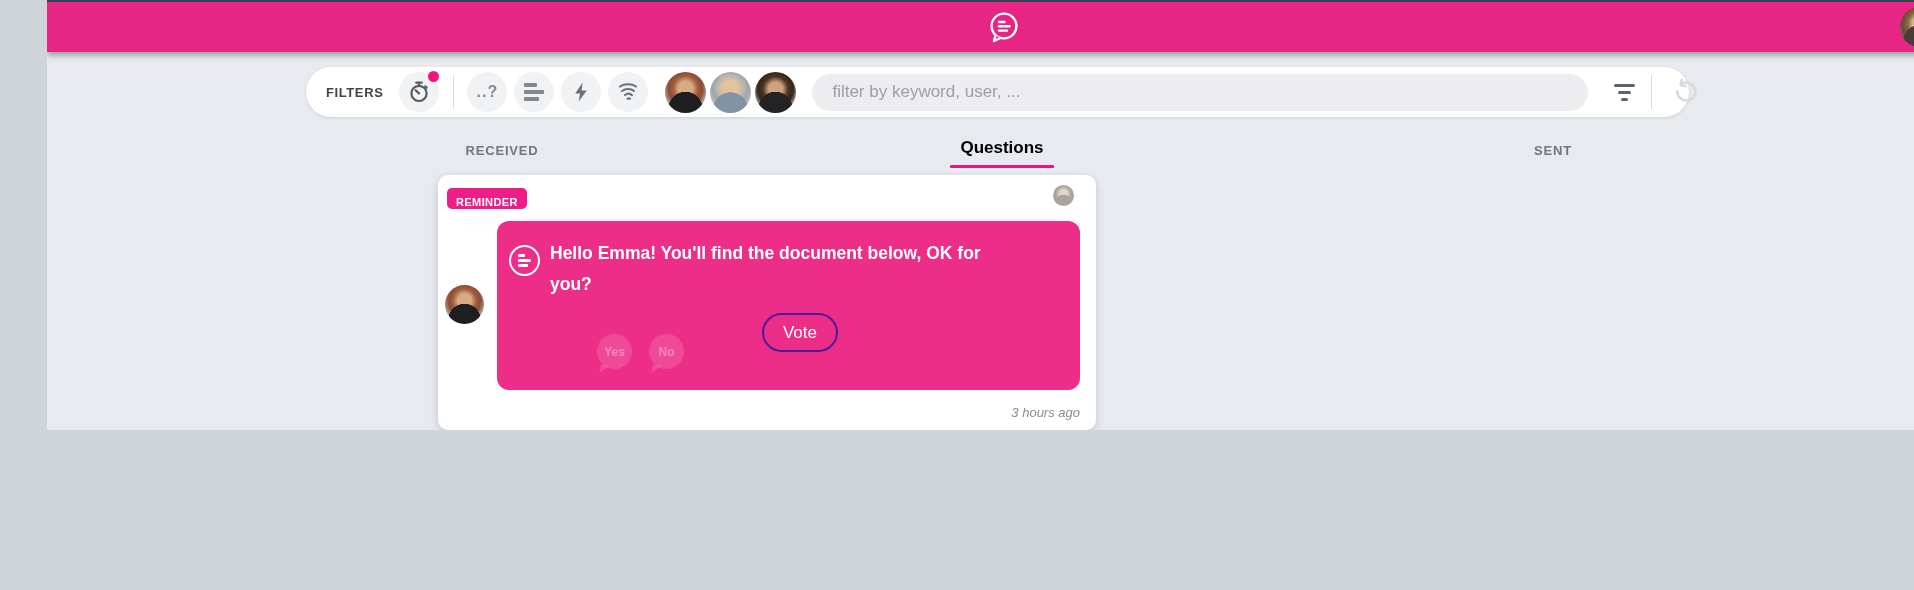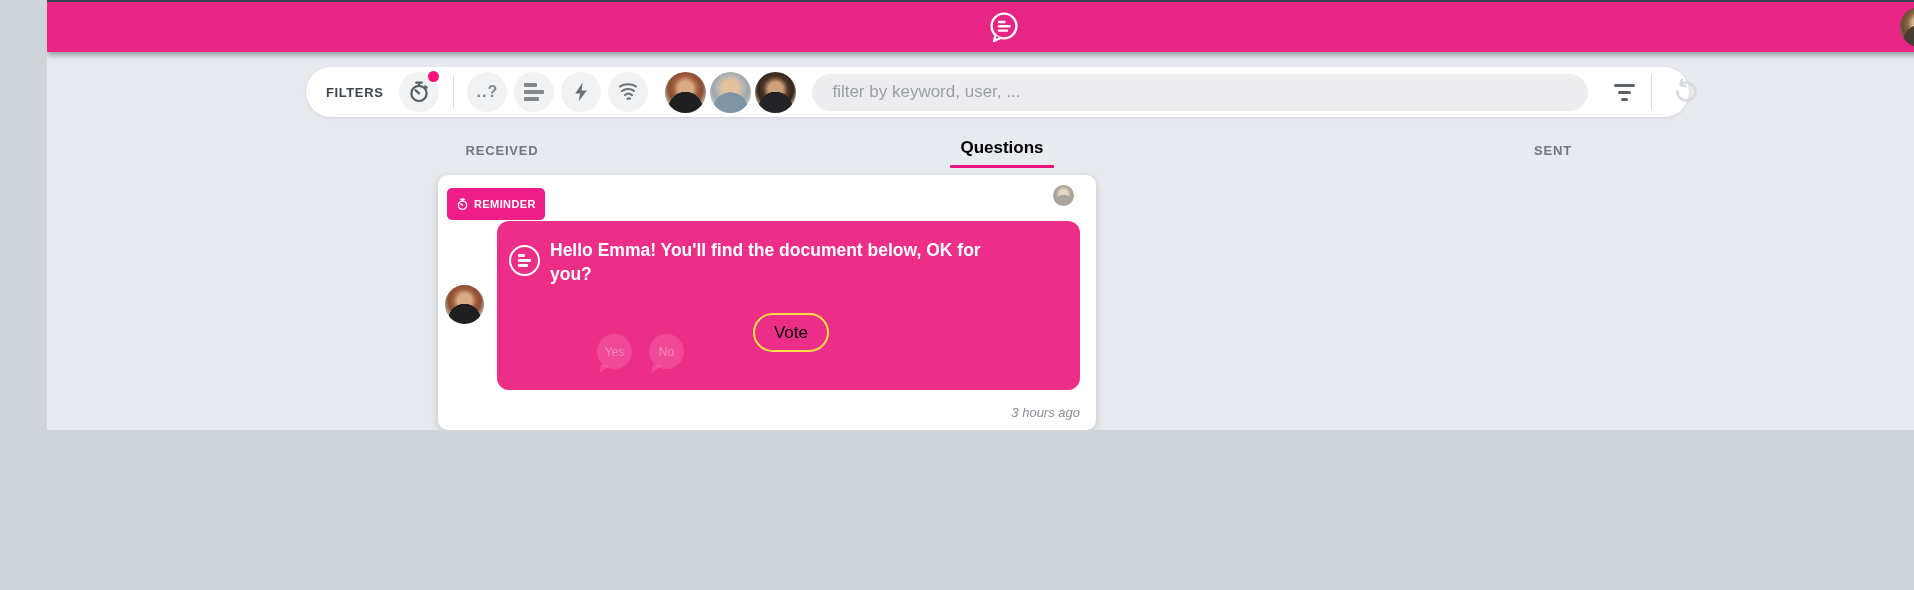--- a/index.html
+++ b/index.html
@@ -109,23 +109,23 @@
   .tab-underline { display:block; margin-top:7px; height:3px; width:104px; background:#e9157d; border-radius:1px; }
 
   
   .card {
     position:absolute; left:391px; top:175px; width:658px; height:255px;
     background:#fff; border-radius:10px;
     box-shadow:0 3px 9px rgba(25,35,45,.18);
   }
   .badge {
     position:absolute; left:9px; top:13px; height:21px;
-    display:inline-flex; align-items:center; gap:5px;
-    background:#ed1e87; color:#fff; border-radius:5px; padding:16px 9px;
-    font-size:11px; font-weight:bold; letter-spacing:.4px;
+    display:inline-flex; align-items:center; 
+    background:#ed1e87; color:#fff; border-radius:5px; padding:8px 9px;
+    font-size:11px; font-weight:bold; letter-spacing:.4px;flex-direction:column;
   }
   .card-mini-avatar {
     position:absolute; right:22px; top:10px; width:21px; height:21px;
     border-radius:50%; opacity:.55; filter:saturate(.6);
     background:
       radial-gradient(circle at 50% 88%, #6a5a50 0 40%, rgba(0,0,0,0) 41%),
       radial-gradient(circle at 50% 42%, #d9b68e 0 24%, #8a6644 42%, #6b4c32 60%, #9a8c80 80%, #aaa098 100%);
   }
   .msg-avatar {
     position:absolute; left:7px; top:110px; width:39px; height:39px;
@@ -143,33 +143,33 @@
     border:2px solid #fff; border-radius:50%;
     display:flex; align-items:center; justify-content:center;
   }
   .bubble-icon .bars { display:flex; flex-direction:column; gap:2.5px; align-items:flex-start; }
   .bubble-icon .bars i { display:block; height:2.5px; background:#fff; border-radius:1px; }
   .bubble-icon .bars i:nth-child(1){ width:7px; }
   .bubble-icon .bars i:nth-child(2){ width:13px; }
   .bubble-icon .bars i:nth-child(3){ width:10px; }
   .bubble-text {
     position:absolute; left:53px; top:17px; width:455px;
-    color:#fff; font-size:17.5px; font-weight:bold; line-height:24px;
+    color:#fff; font-size:17.5px; font-weight:bold; line-height:31px;
   }
   .vote-btn {
-    position:absolute; left:256px; top:92px; width:76px; height:39px;
-    border:2px solid #fde047; border-radius:20px; background:transparent;
-    color:#000000; font-size:17px; font-family:"Liberation Sans", sans-serif;
+    position:absolute; left:265px; top:92px; width:76px; height:39px;
+    border:2px solid #4c1d95; border-radius:20px; background:transparent;
+    color:#ffffff; font-size:17px; font-family:"Liberation Sans", sans-serif;
     cursor:pointer;
   }
   .opt-bubble {
     position:absolute; top:113px; width:35px; height:35px; border-radius:50%;
     background:rgba(255,255,255,.13);
     display:flex; align-items:center; justify-content:center;
-    font-size:12px; font-weight:normal; color:rgba(255,255,255,.34);
+    font-size:12px; font-weight:bold; color:rgba(255,255,255,.34);
   }
   .opt-bubble::after {
     content:""; position:absolute; left:3px; bottom:-5px;
     width:0; height:0;
     border-left:9px solid rgba(255,255,255,.13);
     border-bottom:9px solid transparent;
     transform:rotate(12deg);
   }
   .opt-yes { left:100px; }
   .opt-no  { left:152px; }

